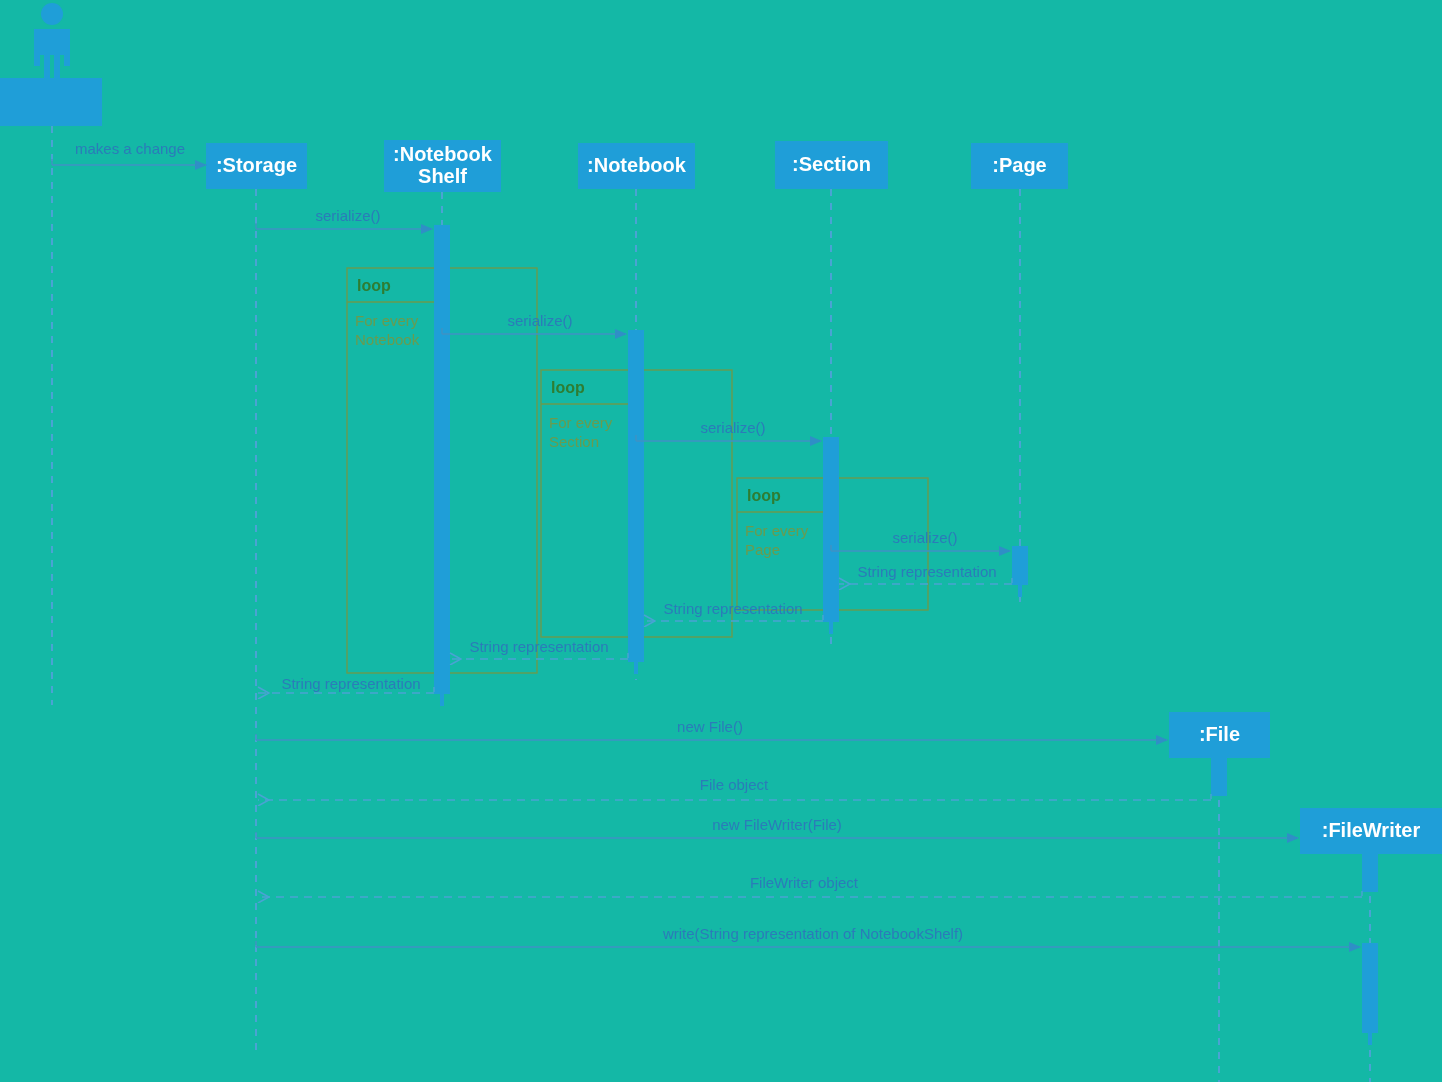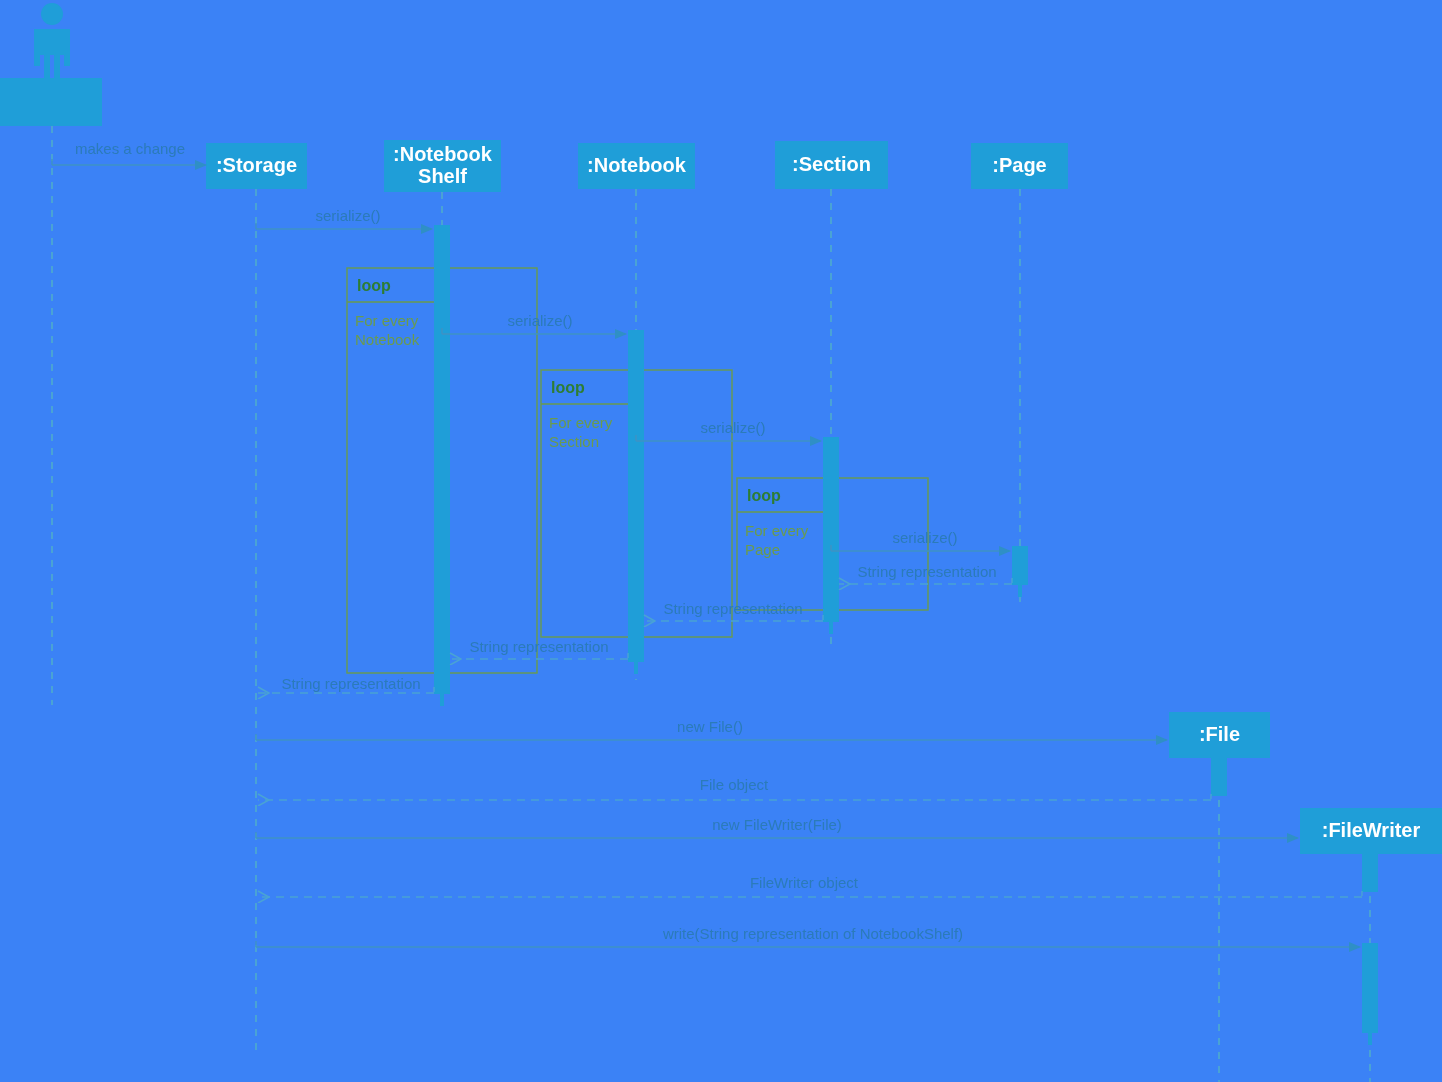--- a/index.html
+++ b/index.html
@@ -7,21 +7,21 @@
     padding: 0;
     background: #ffffff;
   }
   body {
     font-family: "Liberation Sans", sans-serif;
   }
   #canvas {
     position: relative;
     width: 1442px;
     height: 1082px;
-    background: #3b82f6;
+    background: #14b8a6;
     overflow: hidden;
   }
   svg#diagram {
     position: absolute;
     left: 0;
     top: 0;
     width: 1442px;
     height: 1082px;
   }
   .lifeline-label {

